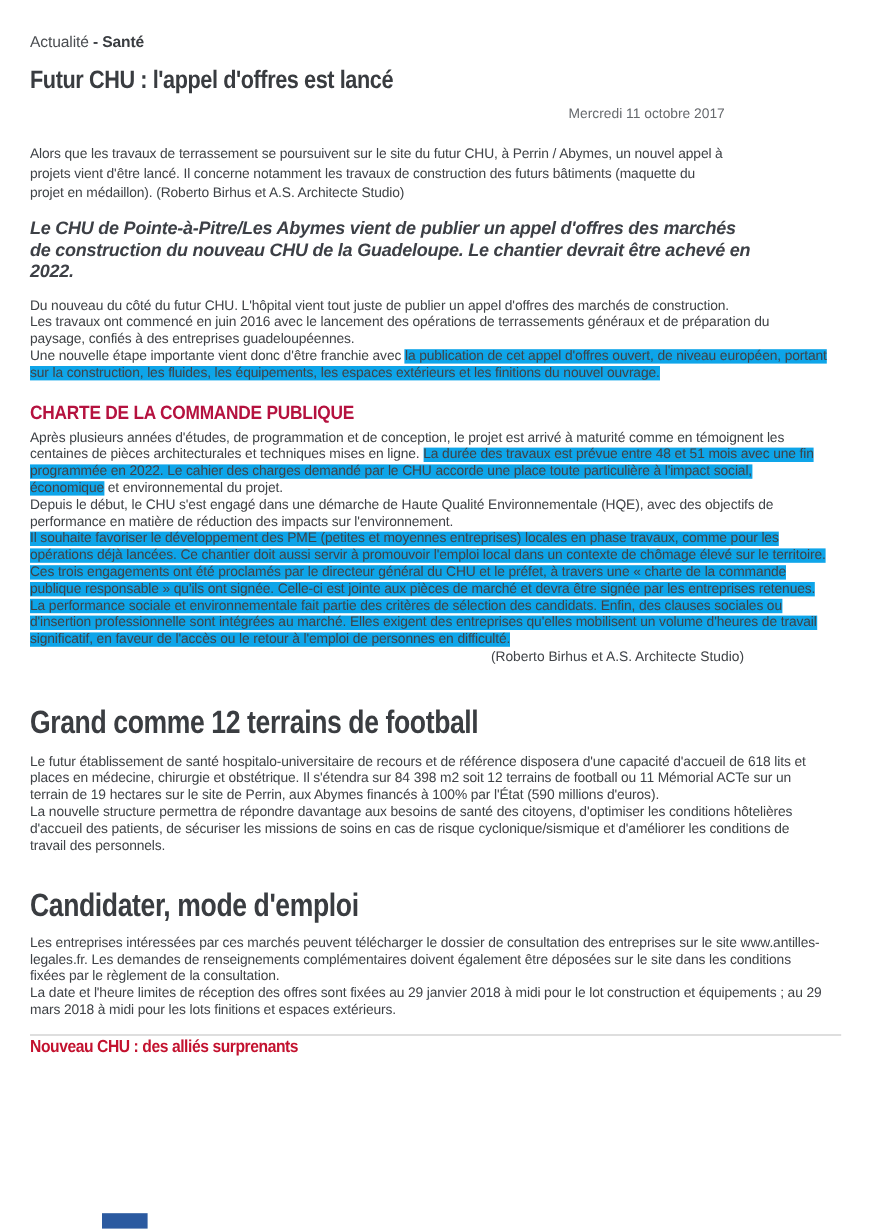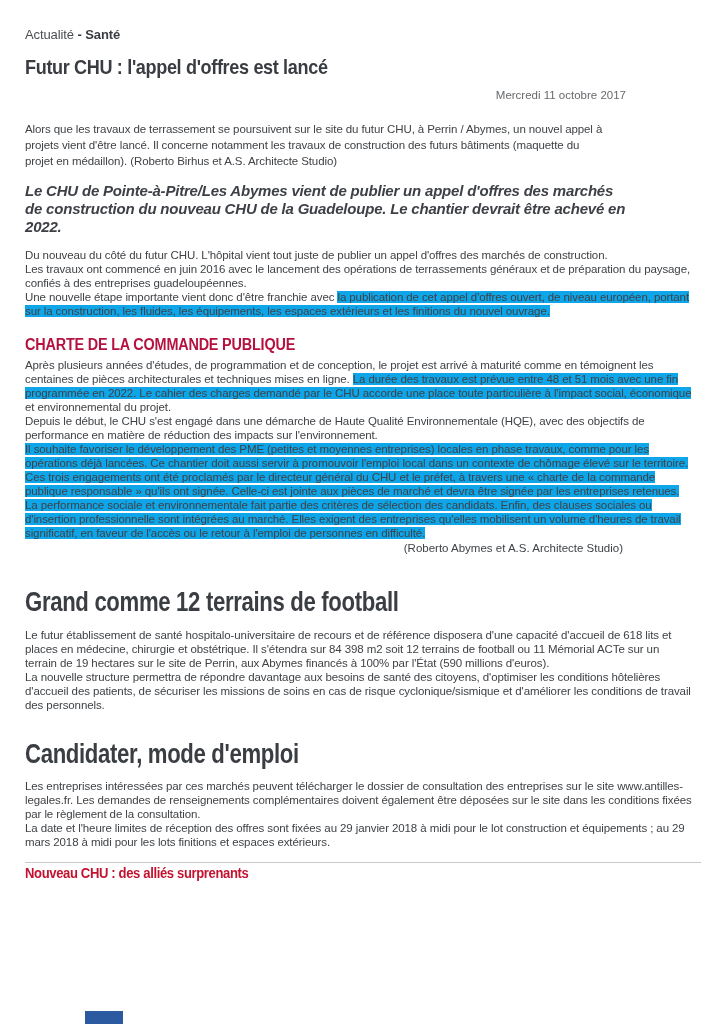--- a/index.html
+++ b/index.html
@@ -2,21 +2,21 @@
 <html><head>
 <meta charset="utf-8">
 <style>
   * { margin:0; padding:0; box-sizing:border-box; }
   html,body { width:724px; height:1024px; background:#ffffff; overflow:hidden; }
   body {
     font-family:"Liberation Sans","DejaVu Sans",sans-serif;
     color:#3f4246;
     position:relative;
   }
-  .page { padding:27px 12px 0 25px; }
+  .page { padding:27px 34px 0 25px; }
 
   .breadcrumb { font-size:13px; color:#4b4e52; letter-spacing:-0.1px; }
   .breadcrumb .bc-bold { font-weight:bold; color:#393c40; }
 
   .cond { display:inline-block; transform-origin:0 50%; white-space:nowrap; letter-spacing:-0.4px; }
 
   .title { margin-top:12px; font-size:21px; font-weight:bold; color:#393c40; line-height:1.2; }
   .title .cond { transform:scaleX(0.86); }
 
   .date-row { margin-top:10px; text-align:right; padding-right:86px; font-size:11.5px; color:#66696d; }
@@ -76,21 +76,21 @@
   <h2 class="red-heading"><span class="cond">CHARTE DE LA COMMANDE PUBLIQUE</span></h2>
 
   <div class="sect1-paras">
       <p class="para"><span>Après plusieurs années d'études, de programmation et de conception, le projet est arrivé à maturité comme en témoignent les centaines de pièces architecturales et techniques mises en ligne. </span><span class="hl">La durée des travaux est prévue entre 48 et 51 mois avec une fin programmée en 2022. Le cahier des charges demandé par le CHU accorde une place toute particulière à l'impact social, économique</span><span> et environnemental du projet.</span></p>
       <p class="para"><span>Depuis le début, le CHU s'est engagé dans une démarche de Haute Qualité Environnementale (HQE), avec des objectifs de performance en matière de réduction des impacts sur l'environnement.</span></p>
       <p class="para"><span class="hl">Il souhaite favoriser le développement des PME (petites et moyennes entreprises) locales en phase travaux, comme pour les opérations déjà lancées. Ce chantier doit aussi servir à promouvoir l'emploi local dans un contexte de chômage élevé sur le territoire.</span></p>
       <p class="para"><span class="hl">Ces trois engagements ont été proclamés par le directeur général du CHU et le préfet, à travers une « charte de la commande publique responsable » qu'ils ont signée. Celle-ci est jointe aux pièces de marché et devra être signée par les entreprises retenues.</span></p>
       <p class="para"><span class="hl">La performance sociale et environnementale fait partie des critères de sélection des candidats. Enfin, des clauses sociales ou d'insertion professionnelle sont intégrées au marché. Elles exigent des entreprises qu'elles mobilisent un volume d'heures de travail significatif, en faveur de l'accès ou le retour à l'emploi de personnes en difficulté.</span></p>
     </div>
 
-  <div class="credit">(Roberto Abymes et A.S. Architecte Studio)</div>
+  <div class="credit">(Roberto Birhus et A.S. Architecte Studio)</div>
 
   <h2 class="h2"><span class="cond">Grand comme 12 terrains de football</span></h2>
 
   <div class="sect-paras">
       <p class="para"><span>Le futur établissement de santé hospitalo-universitaire de recours et de référence disposera d'une capacité d'accueil de 618 lits et places en médecine, chirurgie et obstétrique. Il s'étendra sur 84 398 m2 soit 12 terrains de football ou 11 Mémorial ACTe sur un terrain de 19 hectares sur le site de Perrin, aux Abymes financés à 100% par l'État (590 millions d'euros).</span></p>
       <p class="para"><span>La nouvelle structure permettra de répondre davantage aux besoins de santé des citoyens, d'optimiser les conditions hôtelières d'accueil des patients, de sécuriser les missions de soins en cas de risque cyclonique/sismique et d'améliorer les conditions de travail des personnels.</span></p>
     </div>
 
   <h2 class="h3"><span class="cond">Candidater, mode d'emploi</span></h2>
 

